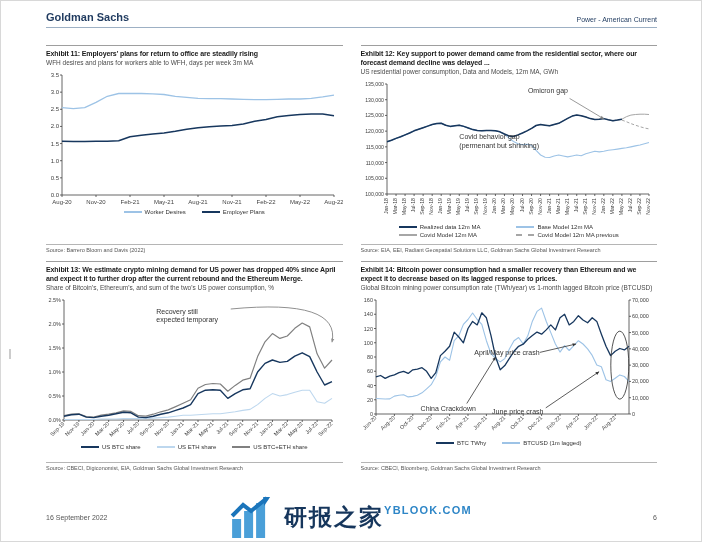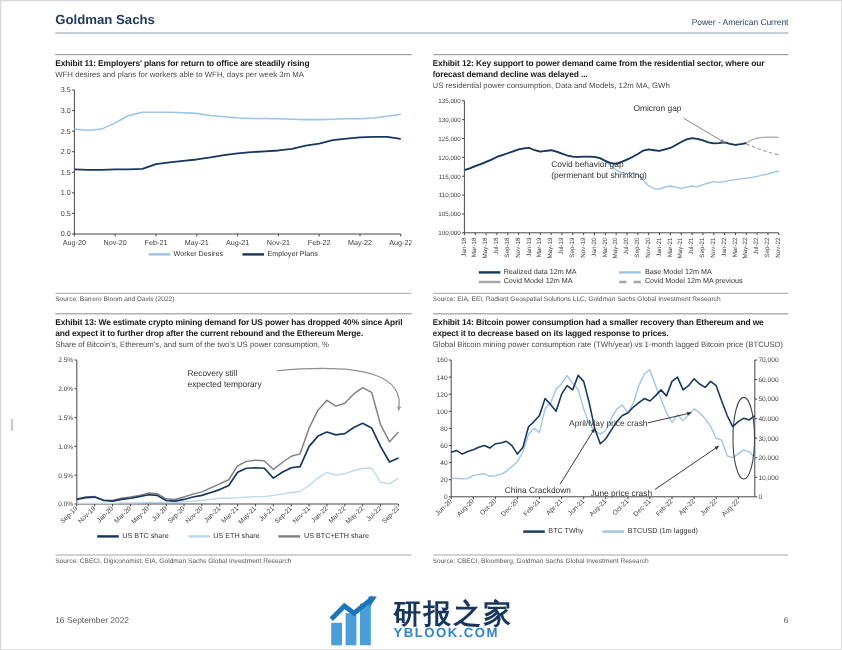--- a/index.html
+++ b/index.html
@@ -20,21 +20,21 @@
   .legend.cols2{display:grid;grid-template-columns:max-content max-content;justify-content:center;
         column-gap:36px;row-gap:2px;}
   .lg-item{display:flex;align-items:center;gap:3px;white-space:nowrap;}
   .lg-line{width:18px;height:0;border-top-width:2px;border-top-style:solid;}
   .ex-src{position:absolute;bottom:0;left:0;right:0;border-top:1px solid #b5b5b5;
         padding-top:2px;padding-bottom:2px;font-size:5.5px;color:#565656;background:#fff;}
   .ftr-date{position:absolute;left:45px;bottom:20px;font-size:7px;color:#555;}
   .ftr-page{position:absolute;right:44px;bottom:20px;font-size:7px;color:#555;}
   .watermark{position:absolute;left:50%;transform:translateX(-50%);bottom:3px;display:flex;
         align-items:center;gap:8px;}
-  .wm-text{display:flex;flex-direction:column;line-height:1.05;}
+  .wm-text{display:flex;flex-direction:row;line-height:1.05;}
   .wm-cn{font-size:23px;font-weight:bold;color:#16365c;letter-spacing:2px;}
   .wm-site{font-size:11px;font-weight:600;color:#2e86c7;letter-spacing:1.2px;}
   .edge-mark{position:absolute;left:8px;top:348px;width:2px;height:10px;background:#cccccc;}
 </style>
 </head>
 <body>
 
 <div class="page">
 
   <div class="hdr">

